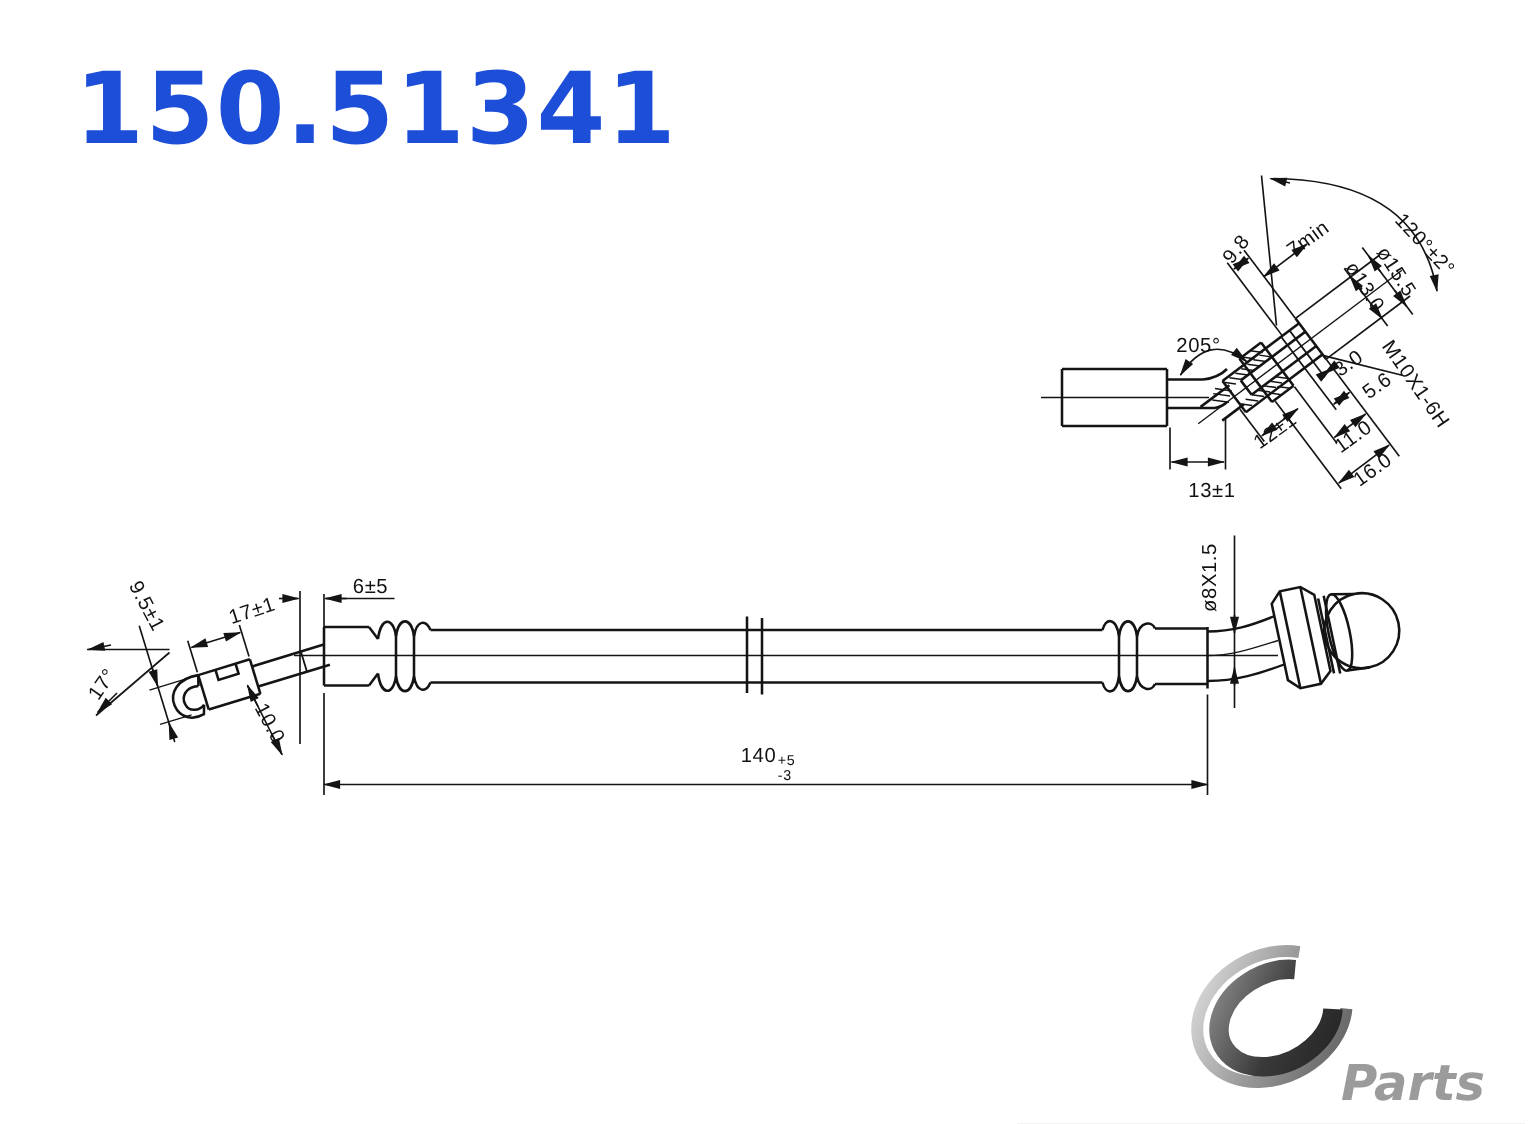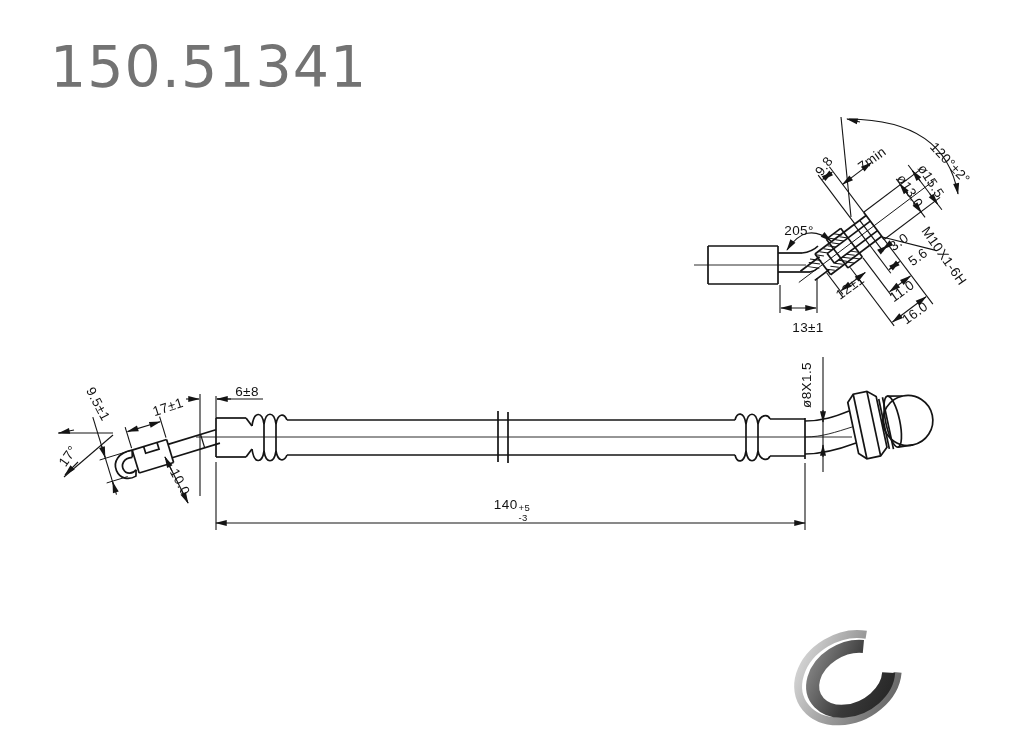--- a/index.html
+++ b/index.html
@@ -1,19 +1,19 @@
 <!DOCTYPE html>
 <html><head>
 <meta charset="utf-8">
 <style>
   html,body{margin:0;padding:0;background:#e8e8e8;}
   #canvas{position:relative;width:1024px;height:749px;background:#ffffff;overflow:hidden;
           font-family:"Liberation Sans",sans-serif;}
   #part-number{position:absolute;left:50px;top:34px;font-family:"DejaVu Sans",sans-serif;
-               font-weight:400;font-size:57px;color:#737373;letter-spacing:1px;}
+               font-weight:700;font-size:66px;color:#1d4ed8;letter-spacing:1px;}
   .dim{position:absolute;font-size:13.5px;color:#121212;white-space:nowrap;letter-spacing:.4px;
        transform:translate(-50%,-50%);}
   .tolstack{display:inline-flex;flex-direction:column;vertical-align:-2px;
             font-size:9.5px;line-height:1.0;margin-left:1px;}
   svg{position:absolute;left:0;top:0;}
   .logo-entric{position:absolute;left:851px;top:645px;font-family:"DejaVu Sans",sans-serif;
                font-style:italic;font-weight:700;font-size:55px;color:#4a4a4a;letter-spacing:-2px;}
   .logo-parts{position:absolute;left:894px;top:702px;font-family:"DejaVu Sans",sans-serif;
               font-style:italic;font-weight:600;font-size:33px;color:#9b9b9b;letter-spacing:0px;}
 </style>
@@ -262,23 +262,24 @@
   <div class="dim" style="left:918px;top:257px;transform:translate(-50%,-50%) rotate(-36deg);">5.6</div>
   <div class="dim" style="left:902px;top:291px;transform:translate(-50%,-50%) rotate(-36deg);">11.0</div>
   <div class="dim" style="left:915px;top:313px;transform:translate(-50%,-50%) rotate(-36deg);">16.0</div>
   <div class="dim" style="left:850px;top:287px;transform:translate(-50%,-50%) rotate(-36deg);">12±1</div>
   <div class="dim" style="left:808px;top:299px;margin-top:28px;">13±1</div>
 
   <div class="dim" style="left:98px;top:404px;transform:translate(-50%,-50%) rotate(62deg);">9.5±1</div>
   <div class="dim" style="left:168px;top:407px;transform:translate(-50%,-50%) rotate(-18deg);">17±1</div>
   <div class="dim" style="left:68px;top:456px;transform:translate(-50%,-50%) rotate(-55deg);">17°</div>
   <div class="dim" style="left:180px;top:482px;transform:translate(-50%,-50%) rotate(62deg);">10.0</div>
-  <div class="dim" style="left:247px;top:391px;">6±8</div>
+  <div class="dim" style="left:247px;top:391px;">6±5</div>
   <div class="dim" style="left:806px;top:385px;transform:translate(-50%,-50%) rotate(-90deg);">ø8X1.5</div>
   <div class="dim" style="left:512px;top:509px;">
     <span>140</span><span class="tolstack">
         <span>+5</span>
         <span>-3</span>
       </span>
   </div>
 
+  <div class="logo-parts">Parts</div>
 
 </div>
 
 </body></html>

